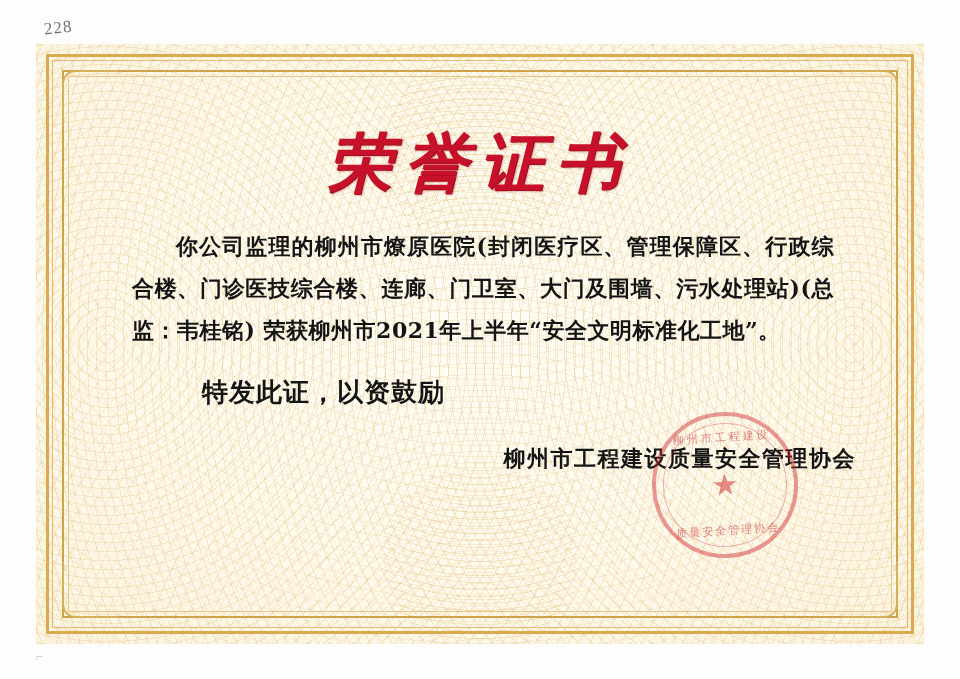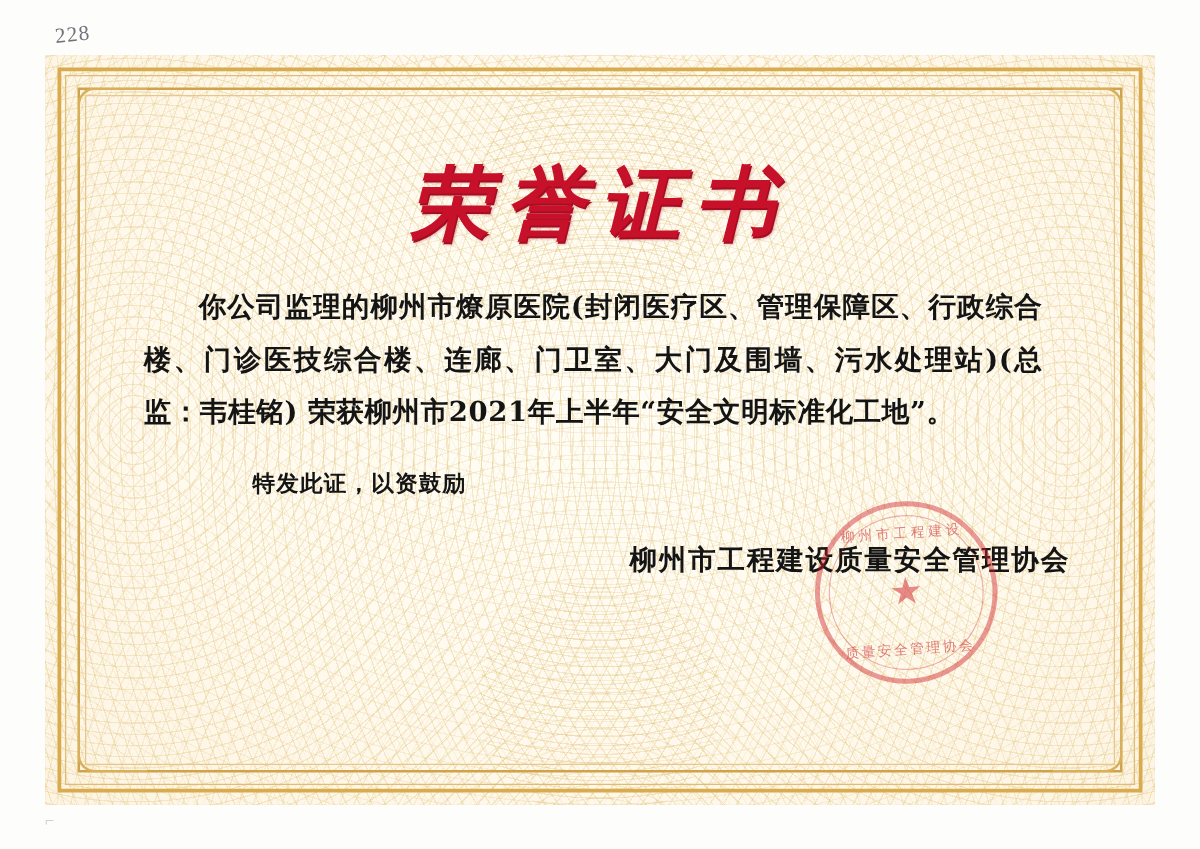--- a/index.html
+++ b/index.html
@@ -137,37 +137,37 @@
     margin-left: 62px;
     font-family: "DejaVu Serif", serif;
     font-size: 23px;
     font-weight: 600;
     color: #171717;
     letter-spacing: 1px;
   }
 
   #body-paragraph {
     margin-top: 18px;
-    margin-left: 23px;
+    margin-left: 40px;
     margin-right: 34px;
     font-family: "DejaVu Serif", serif;
     font-size: 22px;
     font-weight: 600;
     color: #141414;
     line-height: 42px;
     text-indent: 44px;
     letter-spacing: .5px;
     text-align: justify;
   }
 
   #closing-line {
     margin-top: 24px;
     margin-left: 110px;
     font-family: "DejaVu Serif", serif;
-    font-size: 18px;
+    font-size: 26px;
     font-weight: 600;
     color: #141414;
     letter-spacing: 1px;
   }
 
   #signature-block {
     margin-top: 34px;
     text-align: right;
     padding-right: 12px;
     position: relative;

